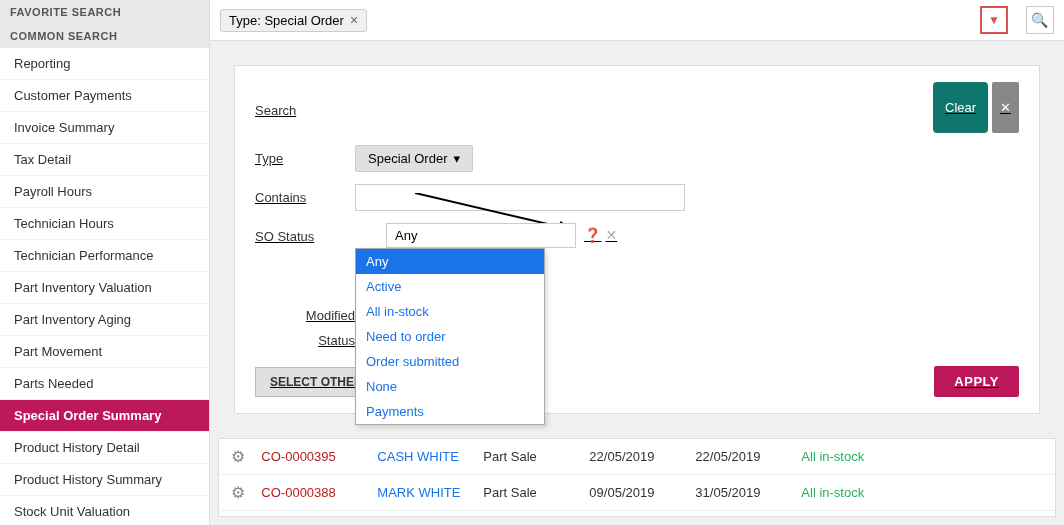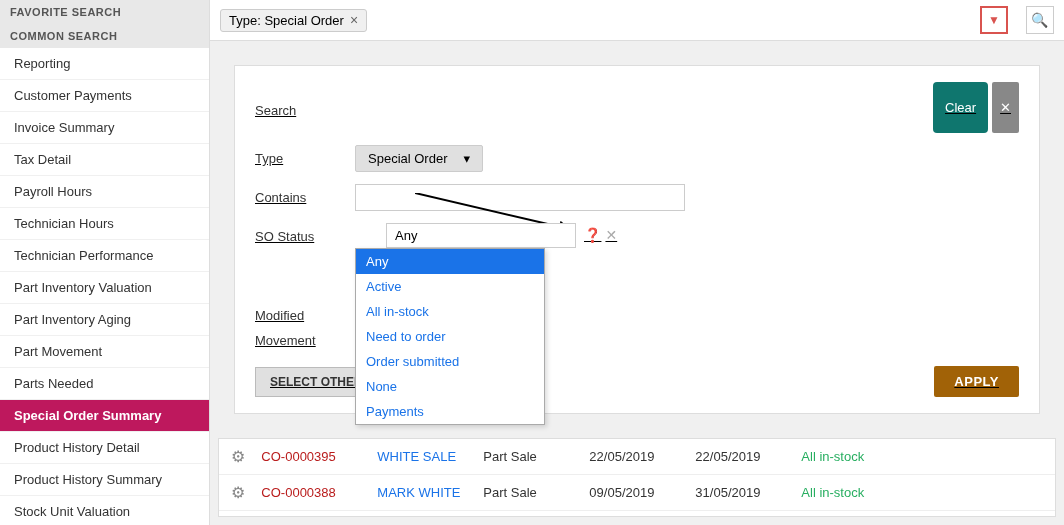--- a/index.html
+++ b/index.html
@@ -154,21 +154,21 @@
 
     
     .type-dropdown {
       background: #e0e0e0;
       border: 1px solid #ccc;
       padding: 5px 12px;
       cursor: pointer;
       font-size: 13px;
       display: inline-flex;
       align-items: center;
-      gap: 16px;
+      gap: 6px;
       border-radius: 2px;
     }
 
     
     .contains-input {
       width: 330px;
       border: 1px solid #ccc;
       padding: 5px 8px;
       font-size: 13px;
       outline: none;
@@ -227,20 +227,21 @@
       padding-top: 4px;
     }
     .help-icon { color: #aaa; font-size: 14px; cursor: pointer; }
     .clear-icon { color: #aaa; font-size: 14px; cursor: pointer; }
 
     
     .field-row {
       display: flex;
       align-items: center;
       margin-bottom: 10px;
+      text-align: right;
     }
     .field-label {
       width: 100px;
       color: #333;
       font-size: 13px;
     }
 
     
     .panel-bottom {
       display: flex;
@@ -255,21 +256,21 @@
       padding: 7px 14px;
       cursor: pointer;
       font-size: 12px;
       font-weight: bold;
       color: #333;
       display: flex;
       align-items: center;
       gap: 4px;
     }
     .apply-btn {
-      background: #a16207;
+      background: #be185d;
       color: #fff;
       border: none;
       padding: 8px 20px;
       cursor: pointer;
       font-size: 13px;
       font-weight: bold;
       letter-spacing: 0.5px;
       border-radius: 2px;
     }
 
@@ -402,34 +403,34 @@
           <span class="clear-icon">✕</span>
         </div>
       </div>
     </div>
 
     <div class="field-row" style="margin-top: 60px;">
       <span class="field-label">Modified</span>
     </div>
 
     <div class="field-row">
-      <span class="field-label">Movement</span>
+      <span class="field-label">Status</span>
     </div>
 
     <div class="panel-bottom">
       <button class="select-other-btn">SELECT OTHER FIELDS ▲</button>
       <button class="apply-btn">APPLY</button>
     </div>
   </div>
 
   <div class="table-area">
     <div class="table-row">
       <span class="link-icon">⚙</span>
       <a class="table-link" href="#">CO-0000395</a>
-      <span class="table-cell blue">WHITE SALE</span>
+      <span class="table-cell blue">CASH WHITE</span>
       <span class="table-cell">Part Sale</span>
       <span class="table-cell">22/05/2019</span>
       <span class="table-cell">22/05/2019</span>
       <span class="table-cell green">All in-stock</span>
     </div>
     <div class="table-row">
       <span class="link-icon">⚙</span>
       <a class="table-link" href="#">CO-0000388</a>
       <span class="table-cell blue">MARK WHITE</span>
       <span class="table-cell">Part Sale</span>

